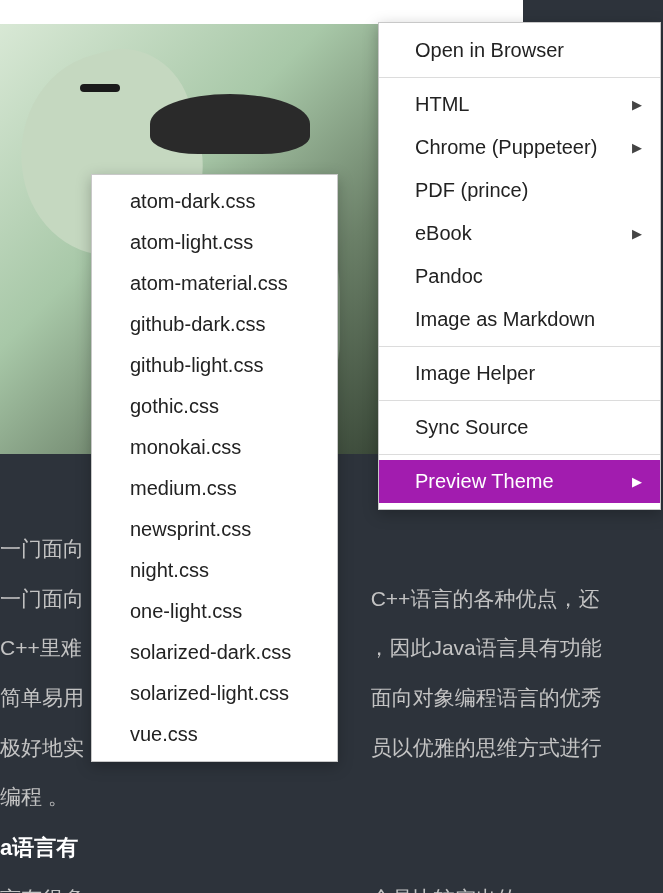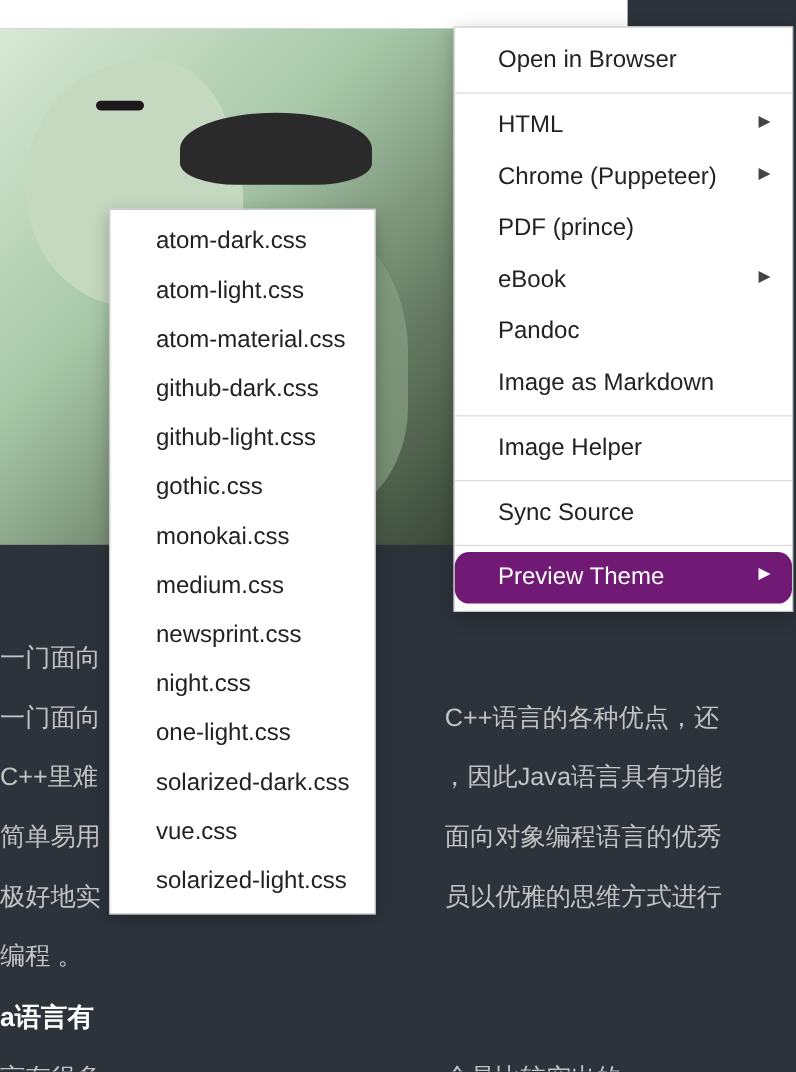--- a/index.html
+++ b/index.html
@@ -76,21 +76,21 @@
     .dark-heading {
       color: #ffffff;
       font-weight: bold;
       font-size: 22px;
       margin-bottom: 12px;
     }
     .submenu {
       position: absolute;
       top: 174px;
       left: 91px;
-      width: 222px;
+      width: 247px;
       background: #ffffff;
       border: 1px solid #c8c8c8;
       box-shadow: 0 4px 14px rgba(0,0,0,0.25);
       padding: 6px 0;
       z-index: 10;
     }
     .submenu-item {
       padding: 9px 38px 9px 38px;
       font-size: 20px;
       color: #222;
@@ -108,27 +108,26 @@
       padding: 6px 0;
       z-index: 5;
     }
     .mainmenu-item {
       padding: 10px 18px 10px 36px;
       font-size: 20px;
       color: #222;
       cursor: pointer;
       white-space: nowrap;
       display: flex;
-      align-items: flex-start;
+      align-items: center;
       justify-content: space-between;
     }
     .mainmenu-item.selected {
-      background: #701a75;
+      background: #a21caf;
       color: #ffffff;
-      border-radius: 12px;
     }
     .mainmenu-sep {
       height: 1px;
       background: #dcdcdc;
       margin: 5px 0;
     }
     .arrow {
       font-size: 13px;
       color: #444;
       margin-left: 8px;
@@ -224,15 +223,15 @@
     <div class="submenu-item">atom-material.css</div>
     <div class="submenu-item">github-dark.css</div>
     <div class="submenu-item">github-light.css</div>
     <div class="submenu-item">gothic.css</div>
     <div class="submenu-item">monokai.css</div>
     <div class="submenu-item">medium.css</div>
     <div class="submenu-item">newsprint.css</div>
     <div class="submenu-item">night.css</div>
     <div class="submenu-item">one-light.css</div>
     <div class="submenu-item">solarized-dark.css</div>
+    <div class="submenu-item">solarized-light.css</div>
     <div class="submenu-item">vue.css</div>
-    <div class="submenu-item">solarized-light.css</div>
   </div>
 
 </body></html>

